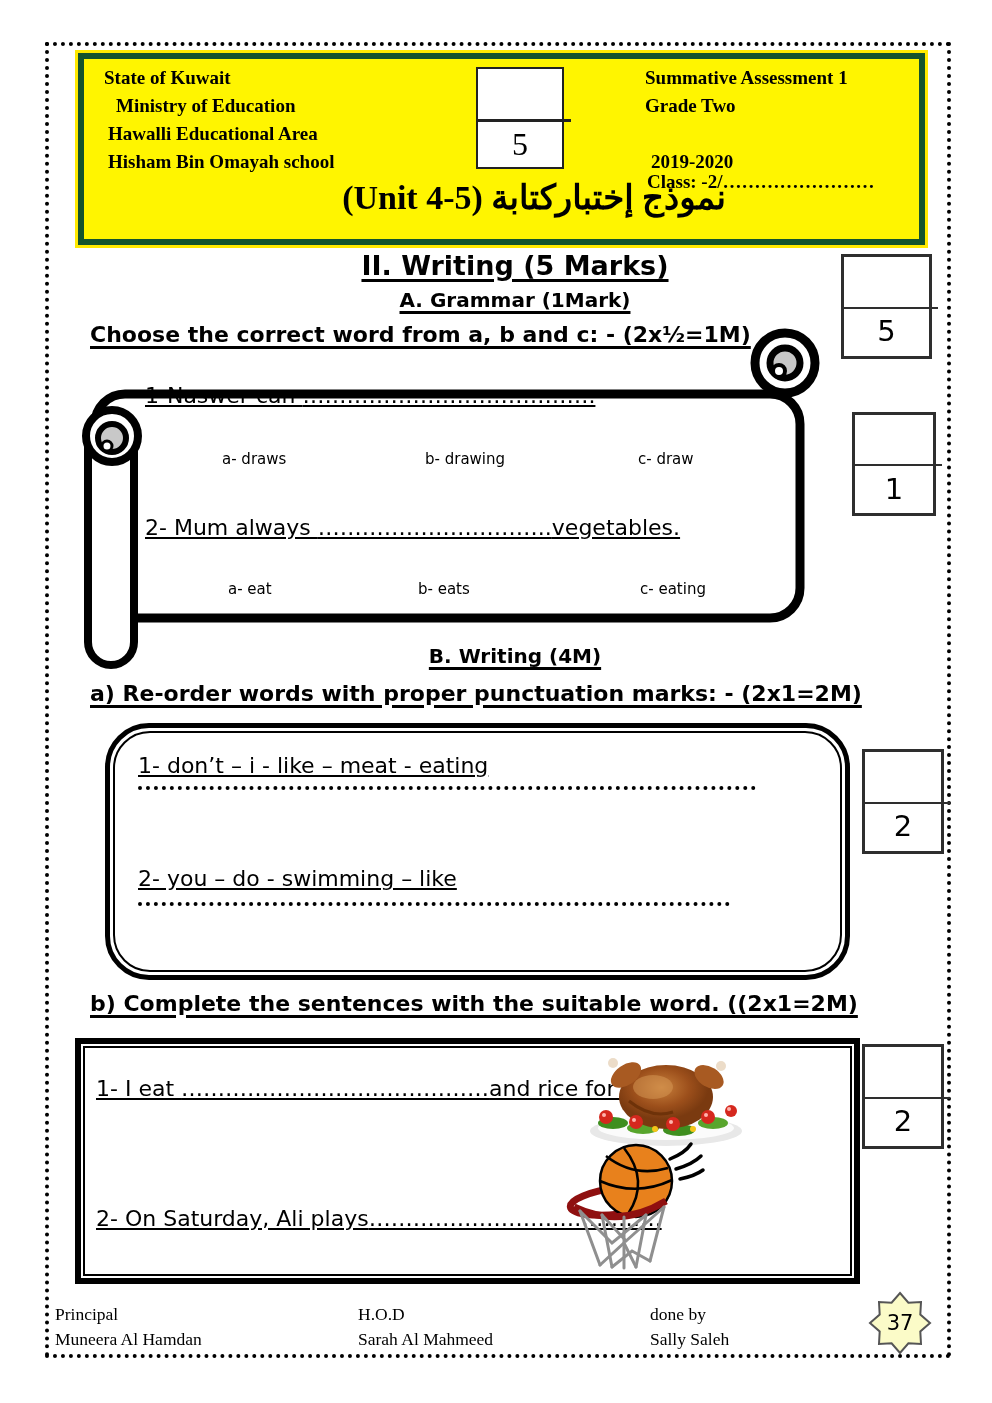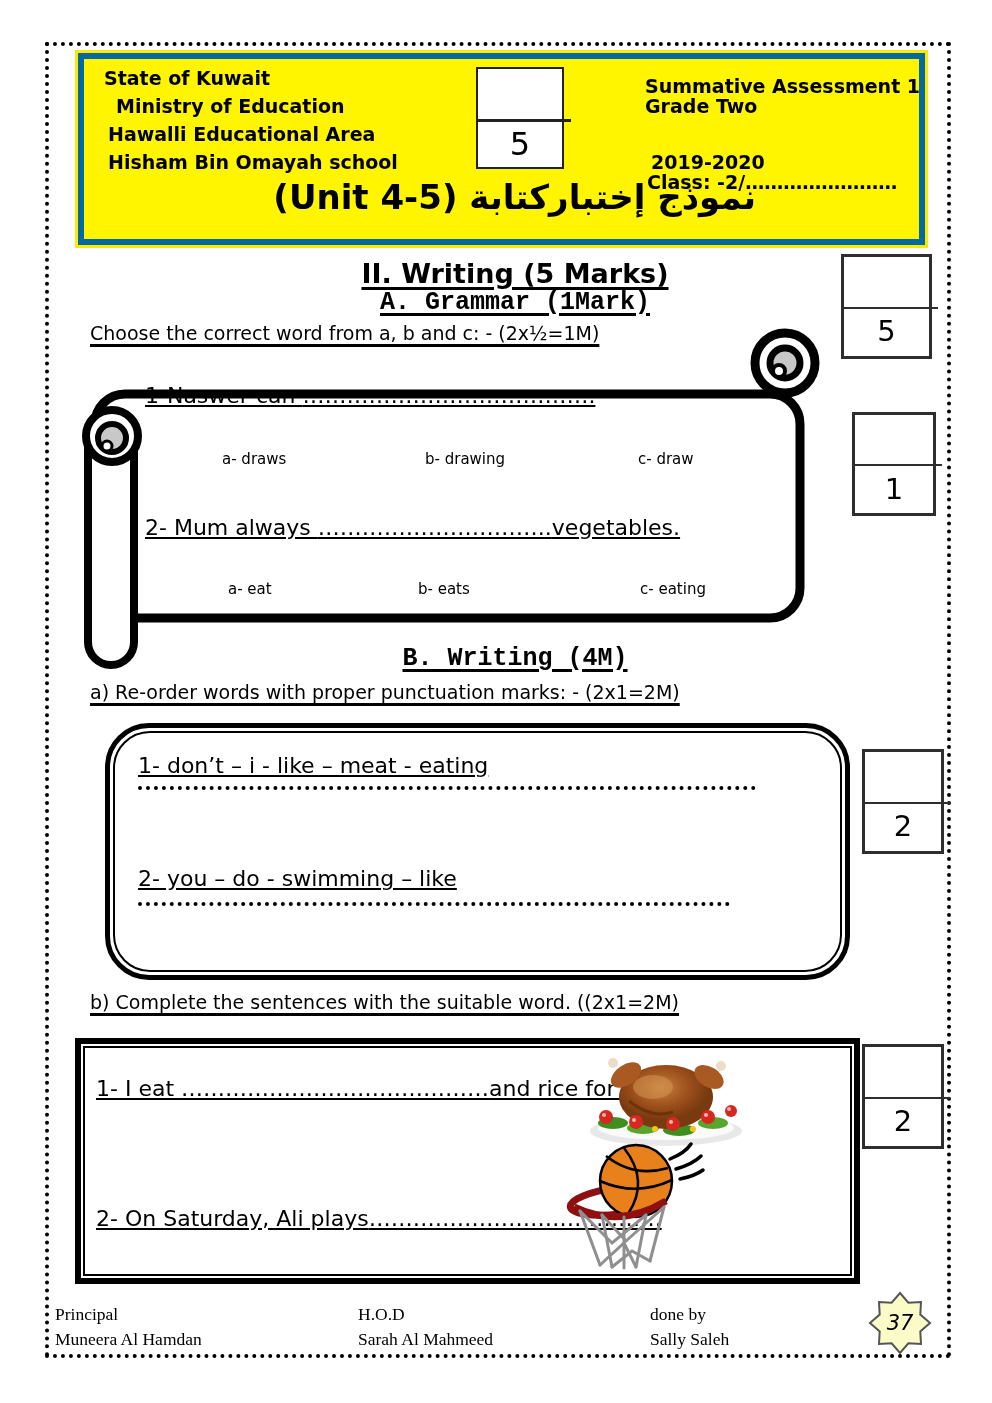--- a/index.html
+++ b/index.html
@@ -5,70 +5,70 @@
   html,body{margin:0;padding:0;background:#fff;}
   body{width:992px;height:1403px;position:relative;font-family:"DejaVu Sans",sans-serif;color:#000;overflow:hidden;}
   .abs{position:absolute;}
   .bold{font-weight:700;}
   .u{text-decoration:underline;text-decoration-thickness:2.5px;text-underline-offset:4px;}
   .center{text-align:center;}
 
   .page-border{left:45px;top:42px;width:898px;height:1308px;border:4px dotted #000;}
 
   
-  .header-frame{left:75px;top:50px;width:847px;height:192px;border:3px solid #ffe900;background:#0369a1;}
+  .header-frame{left:75px;top:50px;width:847px;height:192px;border:3px solid #ffe900;background:#14532d;font-family:Liberation Serif, serif;}
   .header-inner{position:absolute;inset:6px;background:#fff500;}
   .hline{position:absolute;font-size:19px;font-weight:700;white-space:nowrap;}
   .score-box{position:absolute;left:392px;top:8px;width:84px;height:98px;background:#fff;border:2.5px solid #222;}
   .score-split{position:absolute;left:-2px;right:-9px;top:50px;border-top:3px solid #222;}
   .score-val{position:absolute;left:0;right:0;top:52px;bottom:0;display:flex;align-items:center;justify-content:center;font-size:32px;}
   .arabic-title{position:absolute;left:228px;top:118px;width:444px;text-align:center;font-size:34px;font-weight:700;direction:rtl;white-space:nowrap;}
 
-  .h1{font-size:27px;margin-top:8px;}
-  .h2{font-size:25px;font-family:Liberation Mono, monospace;}
-  .instr{font-size:19px;font-weight:400;white-space:nowrap;}
+  .h1{font-size:27px;}
+  .h2{font-size:20px;}
+  .instr{font-size:22px;font-weight:700;white-space:nowrap;}
 
   
   .mark-box{background:#fff;border:3px solid #2e2e2e;}
   .mark-split{position:absolute;left:-2px;right:-9px;top:50%;border-top:2.5px solid #2e2e2e;}
   .mark-val{position:absolute;left:0;right:0;top:50%;bottom:0;display:flex;align-items:center;justify-content:center;font-size:29px;}
 
   .q{font-size:22px;white-space:nowrap;text-decoration:underline;}
   .opt{font-size:15px;white-space:nowrap;}
 
   .reorder-box{left:105px;top:723px;width:735px;height:247px;border:5px solid #000;border-radius:44px;background:#fff;}
   .reorder-box::before{content:"";position:absolute;inset:3px;border:2.5px solid #000;border-radius:37px;}
   .ans-line{position:absolute;border-bottom:4.5px dotted #000;}
 
   .complete-box{left:75px;top:1038px;width:773px;height:234px;border:6px solid #000;background:#fff;}
   .complete-box::before{content:"";position:absolute;inset:2px;border:2px solid #000;}
 
   .footer-col{font-family:"Liberation Serif",serif;font-size:17.5px;line-height:1.4;text-align:left;}
   .badge{left:867px;top:1291px;width:66px;height:64px;}
-  .badge-num{position:absolute;left:0;top:0;width:100%;height:100%;display:flex;align-items:center;justify-content:center;font-size:21px;font-family:"DejaVu Sans",sans-serif;font-style:italic;}
+  .badge-num{position:absolute;left:0;top:0;width:100%;height:100%;display:flex;align-items:center;justify-content:center;font-size:21px;font-family:"DejaVu Sans",sans-serif;}
 </style>
 </head>
 <body>
 
 <div class="abs page-border"></div>
 
 <div class="abs header-frame">
   <div class="header-inner">
     <div class="hline" style="left:20px;top:8px">State of Kuwait</div>
     <div class="hline" style="left:32px;top:36px">Ministry of Education</div>
     <div class="hline" style="left:24px;top:92px">Hisham Bin Omayah school</div>
     <div class="hline" style="left:24px;top:64px">Hawalli Educational Area</div>
 
     <div class="score-box">
       <div></div>
       <div class="score-split"></div>
       <div class="score-val">5</div>
     </div>
 
-    <div class="hline" style="left:561px;top:16px">Summative Assessment 1</div>
+    <div class="hline" style="left:561px;top:8px">Summative Assessment 1</div>
     <div class="hline" style="left:561px;top:36px">Grade Two</div>
     <div class="hline" style="left:567px;top:92px">2019-2020</div>
     <div class="hline" style="left:563px;top:112px">
       <span>Class: -2/</span><span>……………………</span>
     </div>
 
     <div class="arabic-title" dir="rtl">نموذج إختباركتابة (Unit 4-5)</div>
   </div>
 </div>
 

